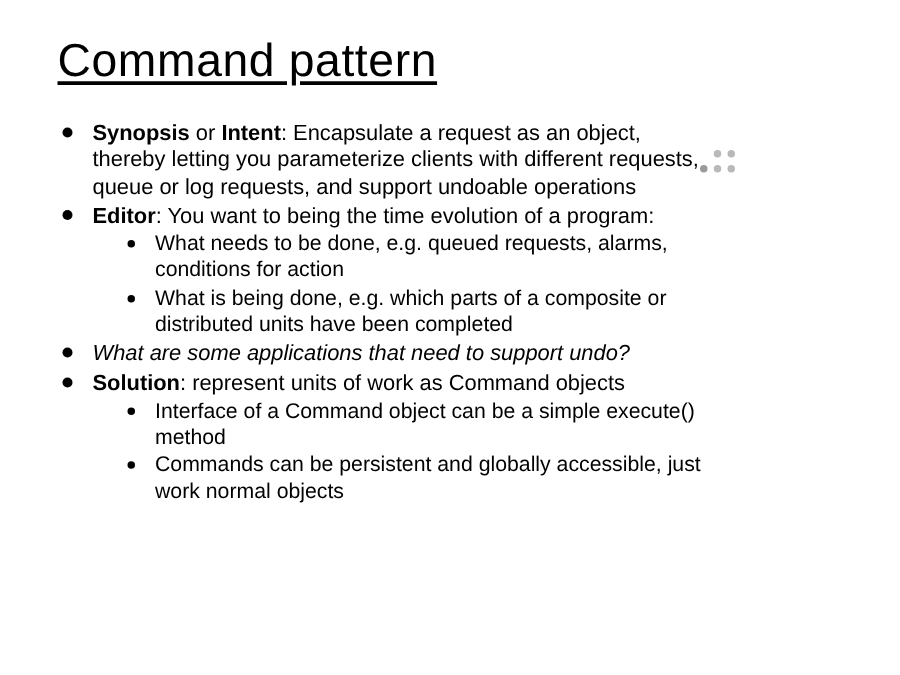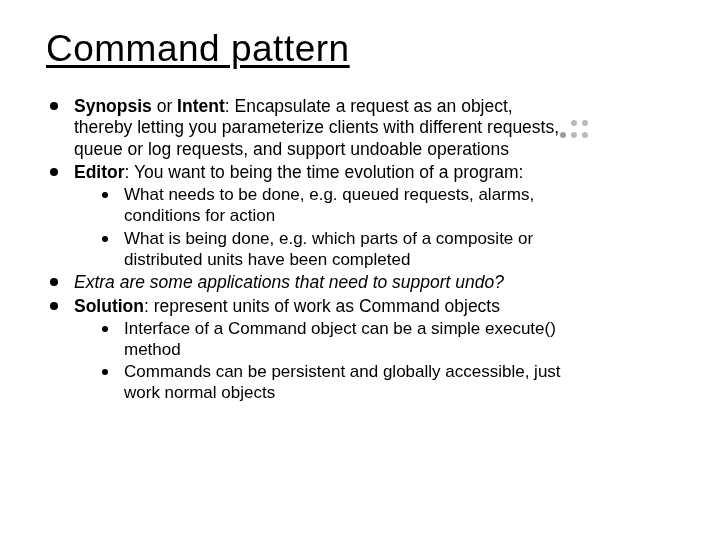--- a/index.html
+++ b/index.html
@@ -113,21 +113,21 @@
 
     <li>
       <span class="bold">Editor</span><span>: You want to being the time evolution of a program:</span>
       <ul class="sub">
         <li>What needs to be done, e.g. queued requests, alarms, conditions for action</li>
         <li>What is being done, e.g. which parts of a composite or distributed units have been completed</li>
       </ul>
     </li>
 
     <li>
-      <span class="italic">Extra are some applications that need to support undo?</span>
+      <span class="italic">What are some applications that need to support undo?</span>
     </li>
 
     <li>
       <span class="bold">Solution</span><span>: represent units of work as Command objects</span>
       <ul class="sub">
         <li>Interface of a Command object can be a simple execute() method</li>
         <li>Commands can be persistent and globally accessible, just work normal objects</li>
       </ul>
     </li>
 

